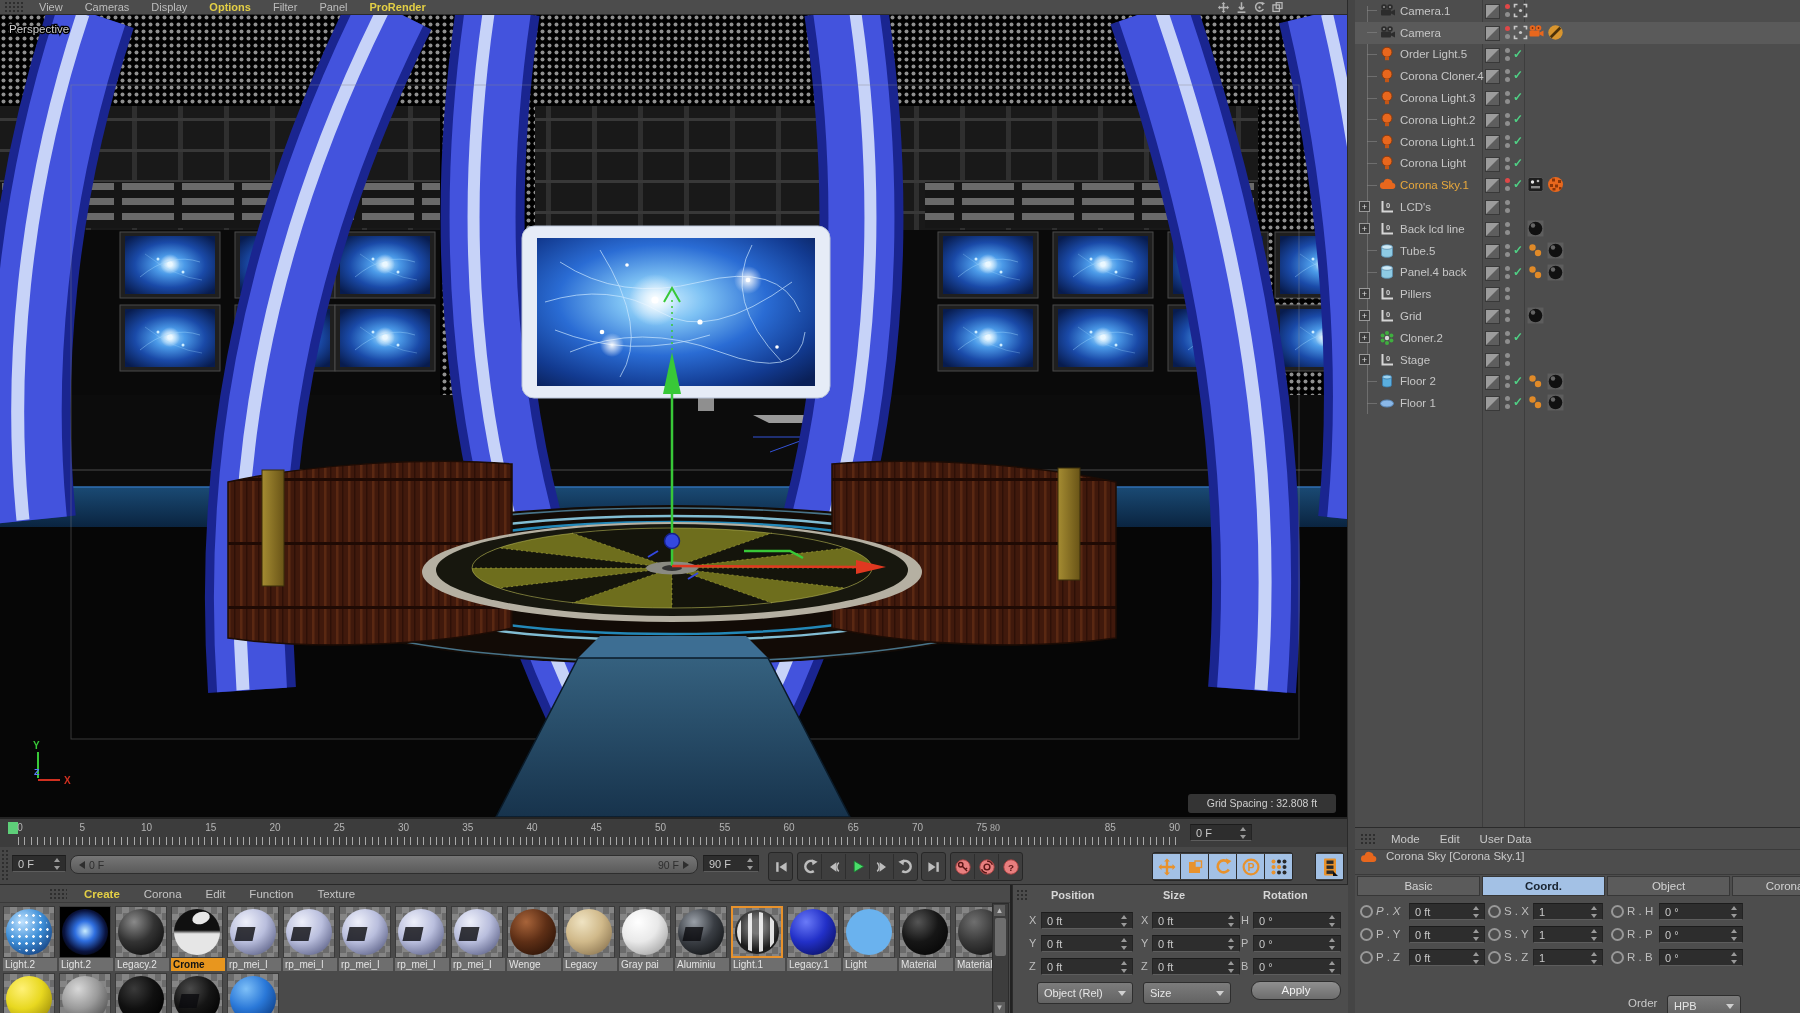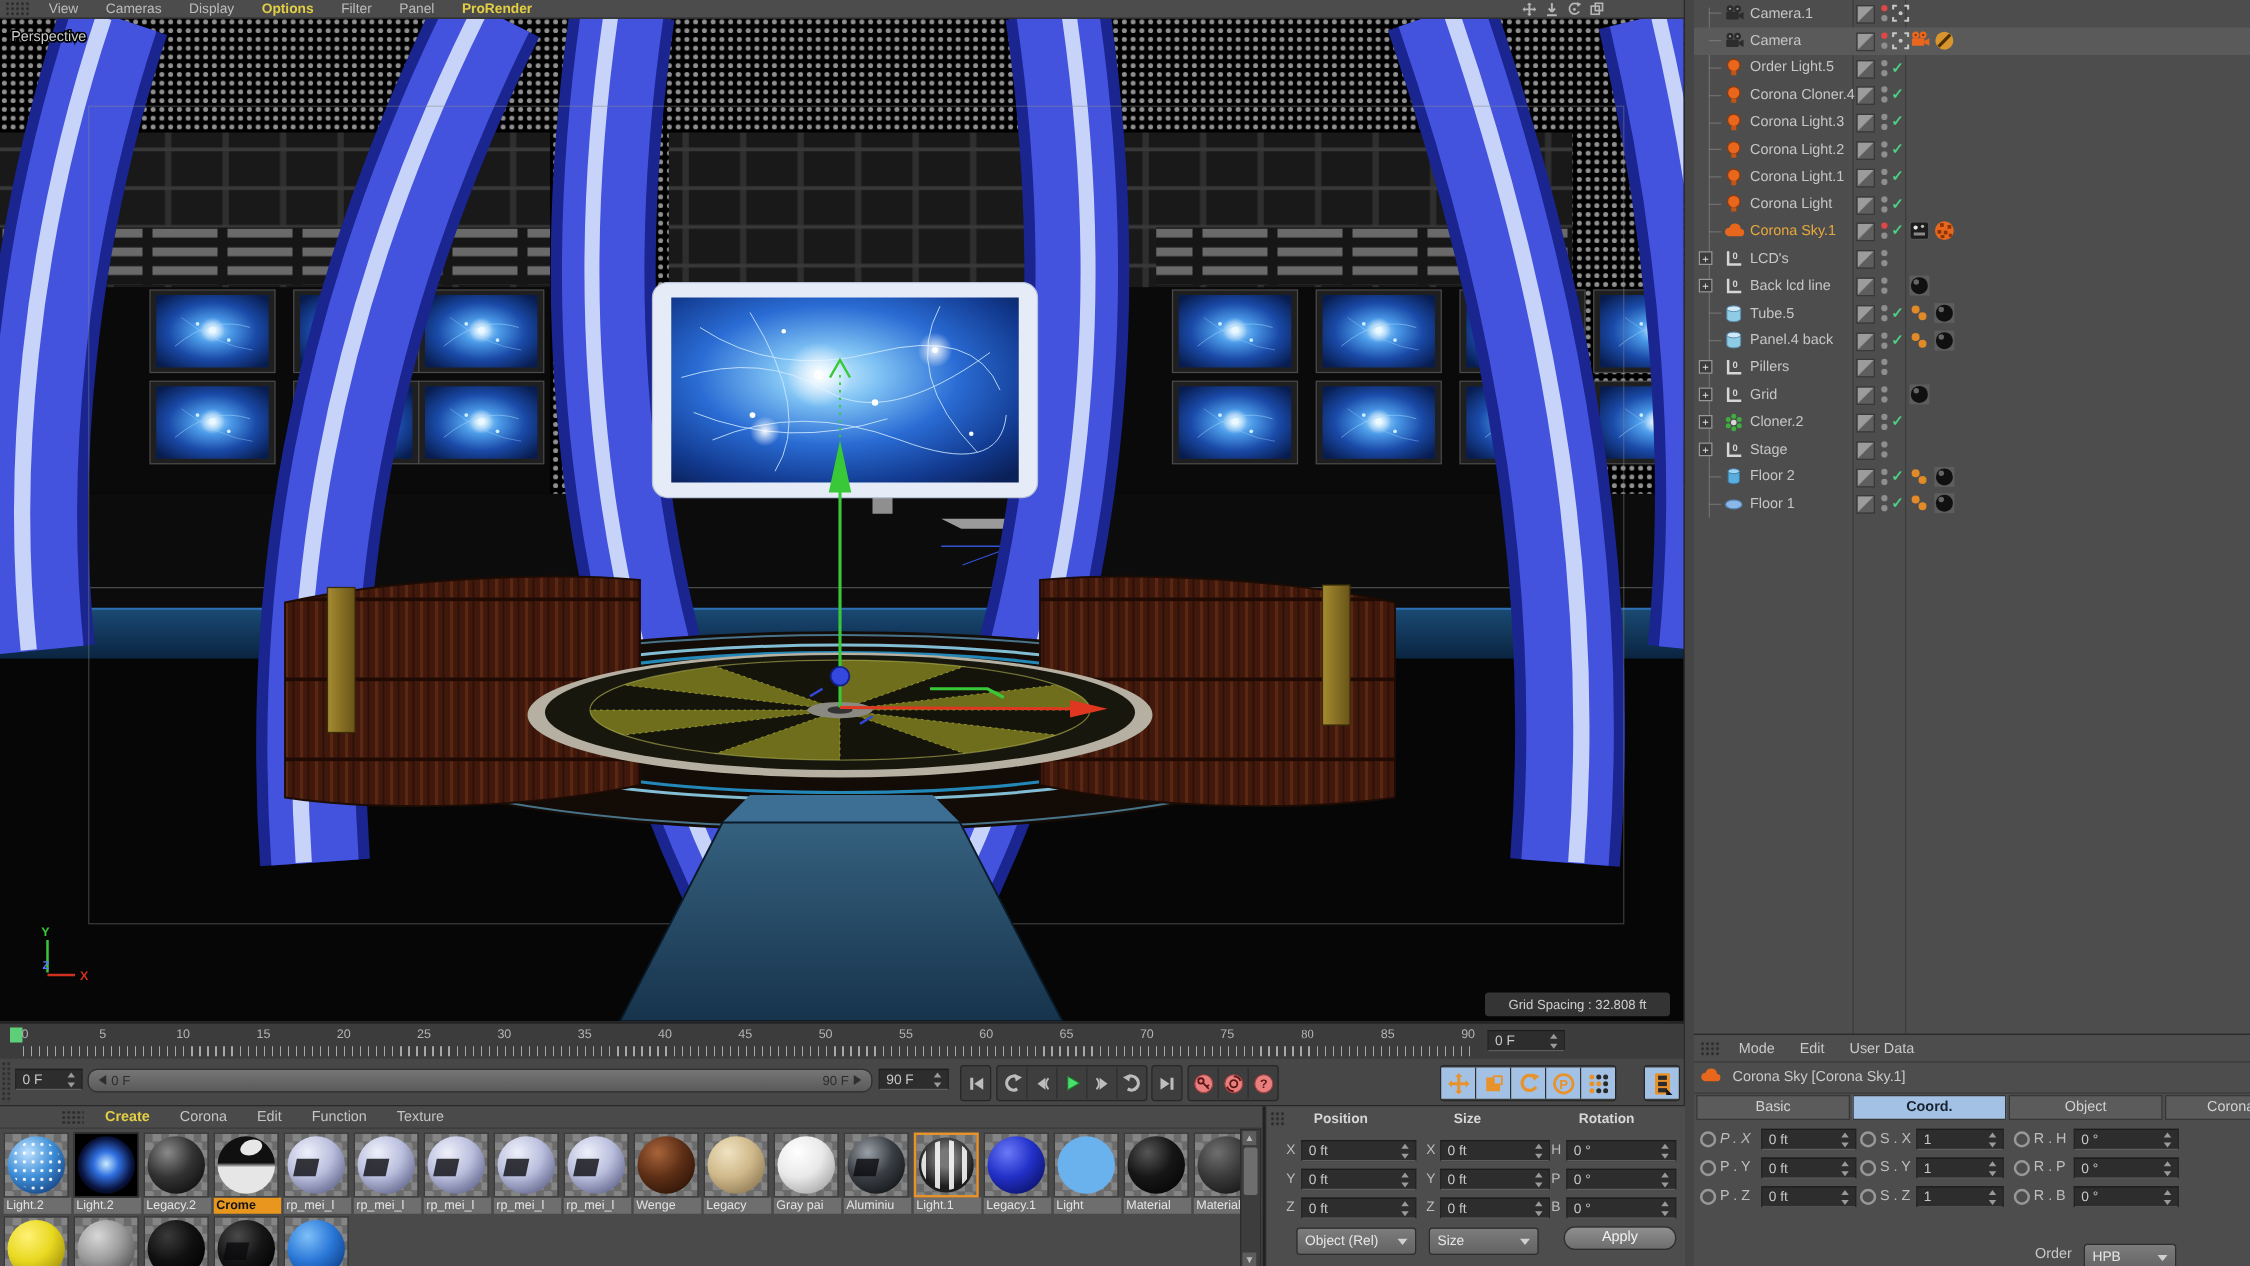--- a/index.html
+++ b/index.html
@@ -89,21 +89,21 @@
   .dd{background:linear-gradient(#7c7c7c,#636363);border:1px solid #2e2e2e;border-radius:3px;color:#e6e6e6;font-size:11px;
     display:flex;align-items:center;justify-content:space-between;padding:0 6px;box-sizing:border-box;height:22px;}
   .dd .car{width:0;height:0;border-left:4px solid transparent;border-right:4px solid transparent;border-top:5px solid #d0d0d0;margin-left:6px;}
   .btn-apply{background:linear-gradient(#8f8f8f,#6d6d6d);border:1px solid #2e2e2e;border-radius:9px;color:#f2f2f2;
     font-size:11.5px;text-align:center;line-height:17px;height:19px;box-sizing:border-box;}
   
   #attr{left:1355px;top:827px;width:445px;height:186px;background:#4d4d4d;border-top:1px solid #2b2b2b;color:#c9c9c9;font-size:11.5px;overflow:hidden;}
   #attr-menu{height:21px;display:flex;align-items:center;border-bottom:1px solid #3a3a3a;}
   #attr-menu .grip{width:16px;height:12px;margin:0 5px;}
   .am-item{padding:0 10px;}
-  #attr-title{height:24px;display:flex;align-items:center;border-bottom:1px solid #3a3a3a;}
+  #attr-title{height:24px;display:flex;border-bottom:1px solid #3a3a3a;}
   #attr-title .om-icon{width:20px;height:18px;margin:0 6px 0 5px;}
   #attr-tabs{height:22px;display:flex;gap:2px;padding:1px 2px;box-sizing:border-box;}
   .tab{width:121px;flex:0 0 auto;background:#5b5b5b;border:1px solid #373737;color:#d2d2d2;
     text-align:center;line-height:19px;font-size:11.5px;}
   .tab.active{background:#a3c1e5;color:#18232f;font-weight:bold;}
   #attr-sect{height:18px;line-height:18px;background:#474747;border-bottom:1px solid #393939;font-weight:bold;color:#d4d4d4;padding-left:6px;}
   .radio{position:absolute;width:9px;height:9px;border:2px solid #989898;border-radius:50%;background:#4d4d4d;}
   .flab{position:absolute;color:#bdbdbd;}
   #attr-order-lab{position:absolute;left:273px;top:169px;}
   #attr-order{position:absolute;left:312px;top:167px;width:74px;}
@@ -827,21 +827,21 @@
       <div class="tick-num" style="left: 403.5px;">30</div>
       <div class="tick-num" style="left: 467.75px;">35</div>
       <div class="tick-num" style="left: 532px;">40</div>
       <div class="tick-num" style="left: 596.25px;">45</div>
       <div class="tick-num" style="left: 660.5px;">50</div>
       <div class="tick-num" style="left: 724.75px;">55</div>
       <div class="tick-num" style="left: 789px;">60</div>
       <div class="tick-num" style="left: 853.25px;">65</div>
       <div class="tick-num" style="left: 917.5px;">70</div>
       <div class="tick-num" style="left: 981.75px;">75</div>
-      <div class="tick-num" style="left: 1046px; font-family: Liberation Serif, serif;">80</div>
+      <div class="tick-num" style="left: 995px; font-family: Liberation Serif, serif;">80</div>
       <div class="tick-num" style="left: 1110.25px;">85</div>
       <div class="tick-num" style="left: 1174.5px;">90</div>
     </div>
   <div id="tickstrip"></div>
   <div id="frame-box-r" class="inp" style="width:62px;">
     <span>0 F</span>
       <span class="stepper"></span>
   </div>
 </div>
 

